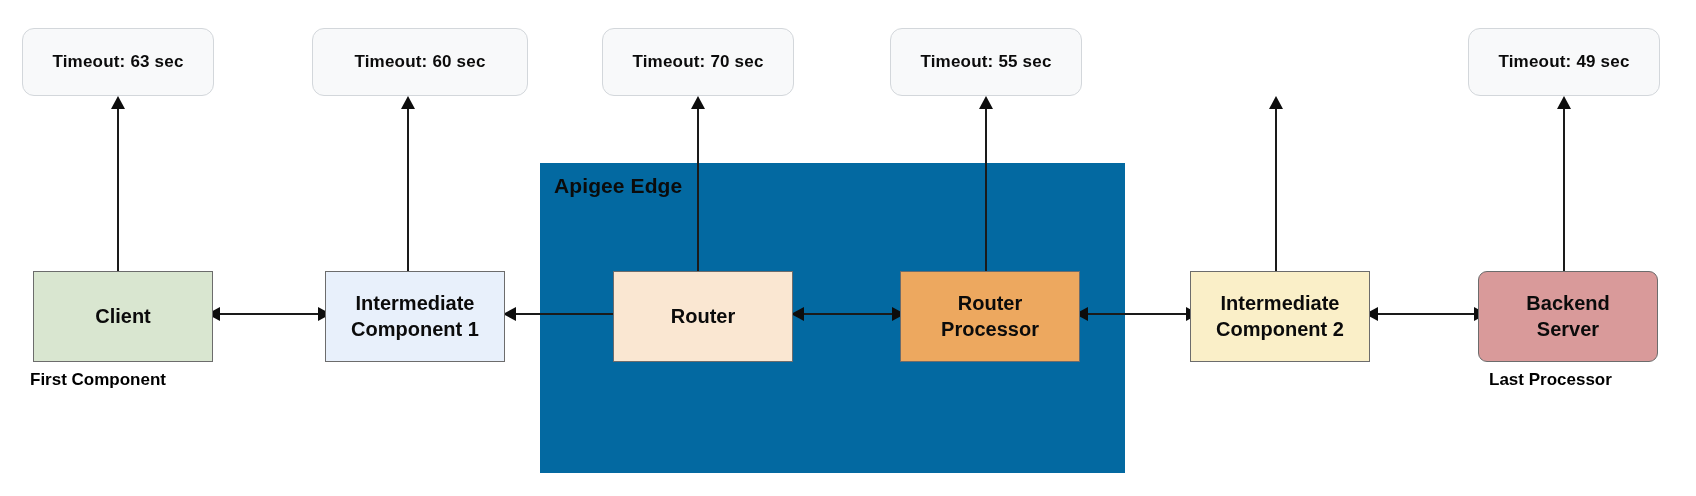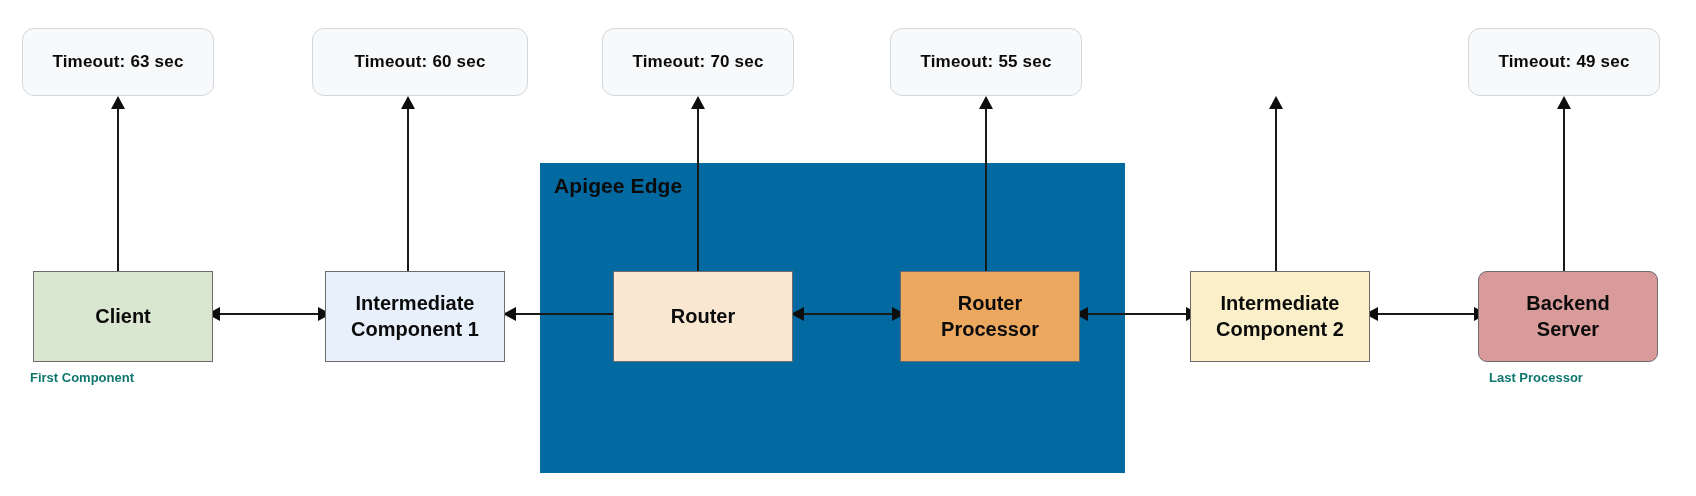--- a/index.html
+++ b/index.html
@@ -74,23 +74,23 @@
     font-weight: bold;
     color: #0b0b0b;
     line-height: 1.28;
     padding: 0 6px;
     white-space: pre-line;
   }
 
   
   .caption {
     position: absolute;
-    font-size: 13px;
-    font-weight: bold;
-    color: #0f766e;
+    font-size: 17px;
+    font-weight: bold;
+    color: #000000;
     white-space: nowrap;
   }
 
   
   .vline {
     position: absolute;
     width: 1.6px;
     background: #1a1a1a;
   }
   .hline {

